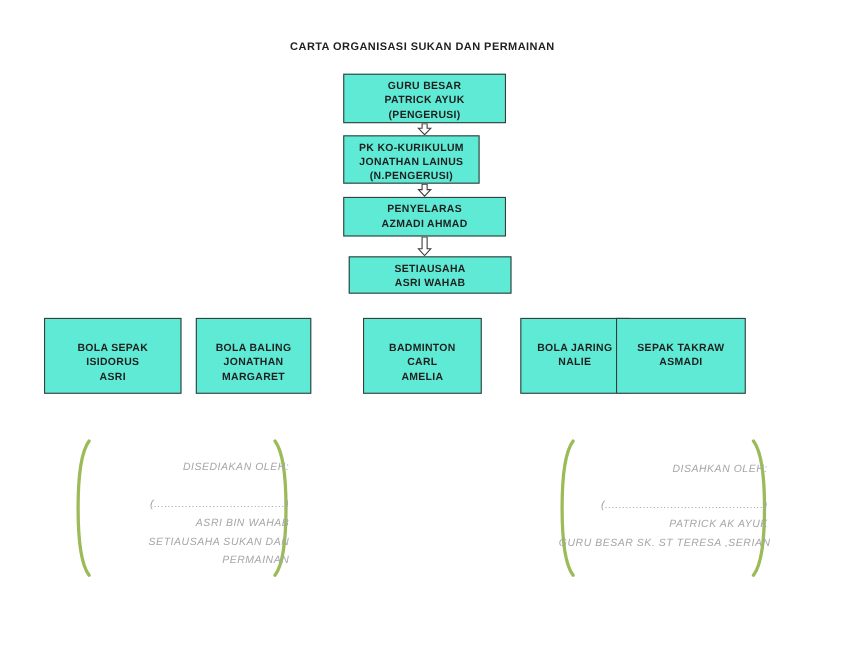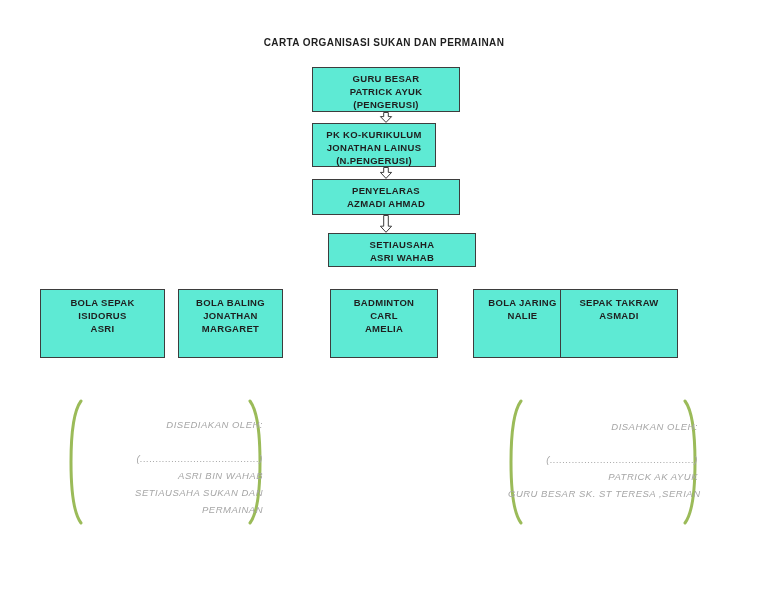--- a/index.html
+++ b/index.html
@@ -10,21 +10,21 @@
   .title {
     position:absolute; top:37px; left:0; width:768px; text-align:center;
     font-size:10px; font-weight:700; letter-spacing:0.4px; color:#1f1f1f;
   }
   .obox, .cbox {
     position:absolute; box-sizing:border-box; border:1px solid #3d3d3d;
     background:#5eead4; text-align:center; color:#1f1f1f;
     font-size:9.5px; font-weight:700; letter-spacing:0.3px; line-height:13px;
   }
   .obox { padding-top:4px; }
-  .cbox { padding-top:6px; }
+  .cbox { padding-top:20px; }
   .arrow { position:absolute; }
   .sig-block { position:absolute; }
   .bracket { position:absolute; top:0; }
   .bracket.bleft { left:0; }
   .bracket.bright { right:0; }
   .sig-text {
     position:absolute; left:0; width:100%; text-align:right;
     color:#a6a6a6; font-style:italic; font-size:9.5px; letter-spacing:0.5px;
     line-height:13px; white-space:nowrap;
   }
@@ -58,21 +58,21 @@
 
   <div class="obox" style="left:312px;top:179px;width:148px;height:36px">
     <div>PENYELARAS</div>
     <div>AZMADI AHMAD</div>
   </div>
 
   <svg class="arrow" style="left:379px;top:215px" width="14" height="18" viewBox="0 0 14 18">
     <path d="M4.7 0.5 H9.3 V11.2 H12.6 L7 17.3 L1.4 11.2 H4.7 Z" fill="#ffffff" stroke="#3d3d3d" stroke-width="1"></path>
   </svg>
 
-  <div class="obox" style="left:328px;top:233px;width:148px;height:34px">
+  <div class="obox" style="left:317px;top:233px;width:148px;height:34px">
     <div>SETIAUSAHA</div>
     <div>ASRI WAHAB</div>
   </div>
 
   <div class="cbox" style="left:40px;top:289px;width:125px;height:69px">
     <div>BOLA SEPAK</div>
     <div>ISIDORUS</div>
     <div>ASRI</div>
   </div>
 

